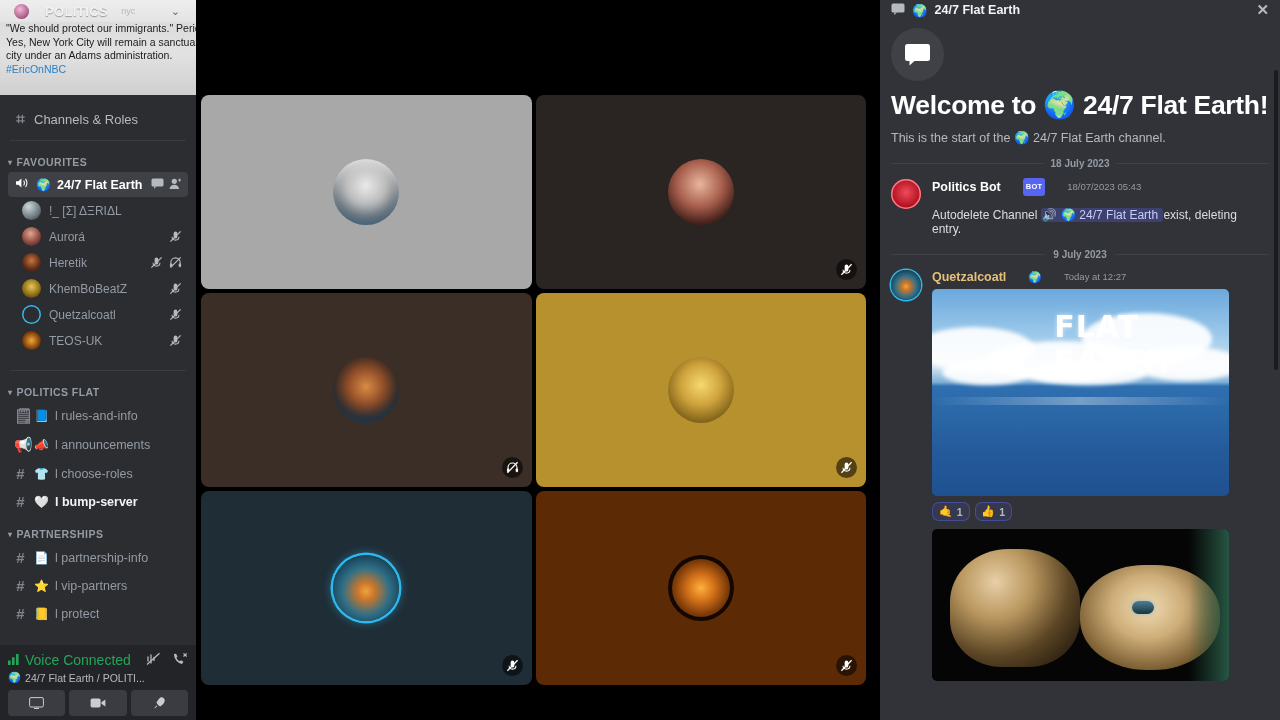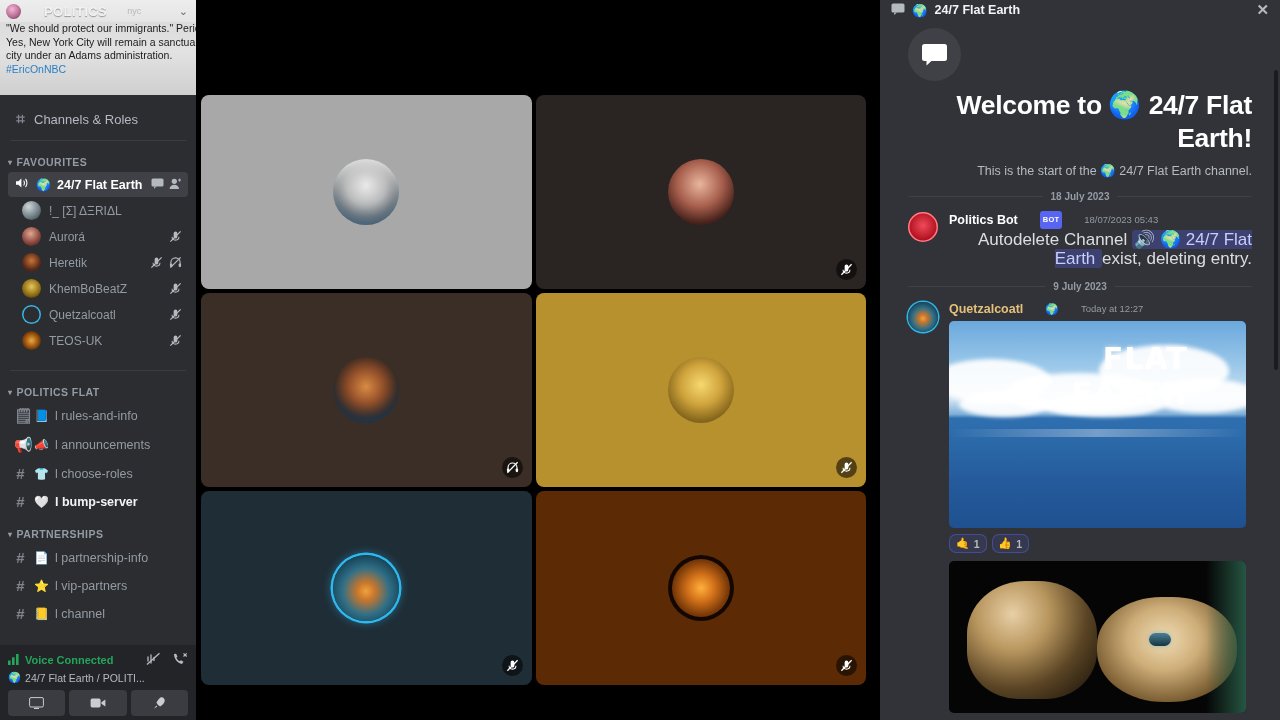--- a/index.html
+++ b/index.html
@@ -20,21 +20,21 @@
     overflow:hidden;
   }
   #banner-tweet {
     position:absolute; left:0; top:22px; right:0; padding:0 6px;
     color:#1b1b1b; font-size:10.5px; line-height:13.5px; font-family:"Liberation Sans", sans-serif;
   }
   #banner-tweet .ln { display:block; white-space:nowrap; }
   #banner-tweet .tag { color:#2a7fc4; }
   #server-header-bar {
     position:absolute; left:0; top:0; right:0; height:22px;
-    display:flex; align-items:center; gap:23px; padding:0 8px;
+    display:flex; align-items:center; gap:16px; padding:0 16px;
     background:linear-gradient(180deg, rgba(255,255,255,.55), rgba(255,255,255,.25));
   }
   #server-avatar {
     width:15px; height:15px; border-radius:50%;
     background:radial-gradient(circle at 40% 35%, #f2b8d8, #b5678f 60%, #3a2030);
     flex:0 0 15px; margin-left:-2px;
   }
   #server-name { font-size:13px; font-weight:bold; color:#f2f2f2; letter-spacing:.4px;
     text-shadow:0 1px 1px rgba(0,0,0,.35); }
   #server-sub { font-size:9px; color:#b7b7b7; margin-left:-3px; }
@@ -77,21 +77,21 @@
   }
   .vmem .av { width:19px; height:19px; border-radius:50%; flex:0 0 19px; }
   .vmem .nm { overflow:hidden; text-overflow:ellipsis; white-space:nowrap; }
   .vmem .st { margin-left:auto; display:flex; gap:6px; color:#b5bac1; }
 
   
   #voice-panel {
     background:#232428; padding:6px 8px 4px; flex:0 0 auto;
   }
   #vc-top { display:flex; align-items:center; gap:5px; }
-  #vc-label { color:#23a55a; font-size:11px; font-weight:bold; }
+  #vc-label { color:#23a55a; font-size:14px; font-weight:normal; }
   #vc-icons { margin-left:auto; display:flex; gap:11px; color:#b5bac1; font-size:14px; }
   #vc-sub { color:#b5bac1; font-size:10.5px; margin-top:2px; display:flex; gap:4px; align-items:center;
             white-space:nowrap; overflow:hidden; }
   #vc-buttons { display:flex; gap:4px; margin-top:6px; }
   #vc-buttons .b { flex:1; height:26px; background:#3a3c41; border-radius:4px;
                    display:flex; align-items:center; justify-content:center; color:#c9ccd1; font-size:13px;}
 
   
   #stage { flex:1 1 auto; background:#000; position:relative; }
   #grid {
@@ -111,42 +111,42 @@
   
   #chat {
     width:400px; flex:0 0 400px; height:720px; background:#313338;
     display:flex; flex-direction:column; overflow:hidden; position:relative;
   }
   #chat-head {
     height:20px; flex:0 0 20px; display:flex; align-items:center; gap:7px;
     padding:0 11px; color:#f2f3f5; font-size:12.5px; font-weight:bold;
   }
   #chat-close { margin-left:auto; color:#b5bac1; font-size:15px; cursor:pointer; }
-  #chat-body { flex:1 1 auto; overflow:hidden; padding:0 28px; position:relative;text-align:right; }
+  #chat-body { flex:1 1 auto; overflow:hidden; padding:0 11px; position:relative; }
 
   #welcome-icon {
     width:53px; height:53px; border-radius:50%; background:#3f4147;
     margin:8px 0 8px; display:flex; align-items:center; justify-content:center;
   }
   #welcome-title { color:#fff; font-size:26.5px; font-weight:bold; line-height:33px; letter-spacing:-.3px;}
   #welcome-sub { color:#b5bac1; font-size:12.5px; margin-top:8px; }
 
   .daysep { display:flex; align-items:center; gap:8px; margin:13px 0 9px; }
   .daysep .line { flex:1; height:1px; background:#3f4147; }
   .daysep .txt { color:#949ba4; font-size:10px; font-weight:600; }
 
   .msg { display:flex; gap:11px; margin-bottom:4px; }
   .msg .mav { width:30px; height:30px; border-radius:50%; flex:0 0 30px; margin-top:1px; }
   .msg .mbody { flex:1; min-width:0; }
   .mhead { display:flex; align-items:center; gap:22px; line-height:16px; }
   .mauth { font-size:12.5px; font-weight:bold; }
   .botbadge { background:#5865f2; color:#fff; font-size:7.5px; font-weight:bold;
               padding:1px 3px; border-radius:3px; letter-spacing:.2px; }
   .mtime { color:#949ba4; font-size:9.5px; }
-  .mtext { color:#dbdee1; font-size:17px; line-height:19px; margin-top:1px; }
+  .mtext { color:#dbdee1; font-size:12px; line-height:14px; margin-top:12px; }
   .mention { background:rgba(88,101,242,.3); color:#c9cdfb; border-radius:3px; padding:0 2px; }
 
   .att { border-radius:5px; overflow:hidden; margin-top:4px; width:297px; }
   .reactions { display:flex; gap:5px; margin-top:6px; }
   .rx { display:flex; align-items:center; gap:4px; background:rgba(88,101,242,.12);
         border:1px solid rgba(88,101,242,.45); border-radius:7px; padding:2px 6px; cursor:pointer; }
   .rx .rc { color:#b5bac1; font-size:10.5px; font-weight:600; }
   .rx .re { font-size:11px; }
   #chat-scrollbar { position:absolute; right:2px; top:70px; width:4px; height:300px;
                     background:#1a1b1e; border-radius:2px; }
@@ -340,21 +340,21 @@
         <span class="lbl">l partnership-info</span>
       </div>
       <div class="nav-row">
         <span class="hash">#</span>
         <span class="emoji">⭐</span>
         <span class="lbl">l vip-partners</span>
       </div>
       <div class="nav-row">
         <span class="hash">#</span>
         <span class="emoji">📒</span>
-        <span class="lbl">l channel</span>
+        <span class="lbl">l protect</span>
       </div>
     </div>
 
     <div id="voice-panel">
       <div id="vc-top">
         <span>
           <svg width="12" height="11" viewBox="0 0 12 11">
               <rect x="0" y="6.5" width="2.6" height="4.5" fill="#23a55a"></rect>
               <rect x="4" y="3.3" width="2.6" height="7.7" fill="#23a55a"></rect>
               <rect x="8" y="0" width="2.6" height="11" fill="#23a55a"></rect>

